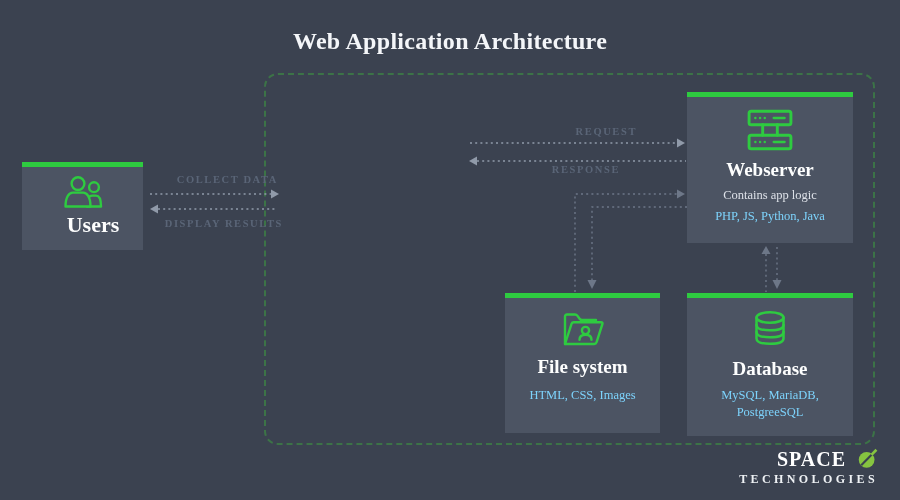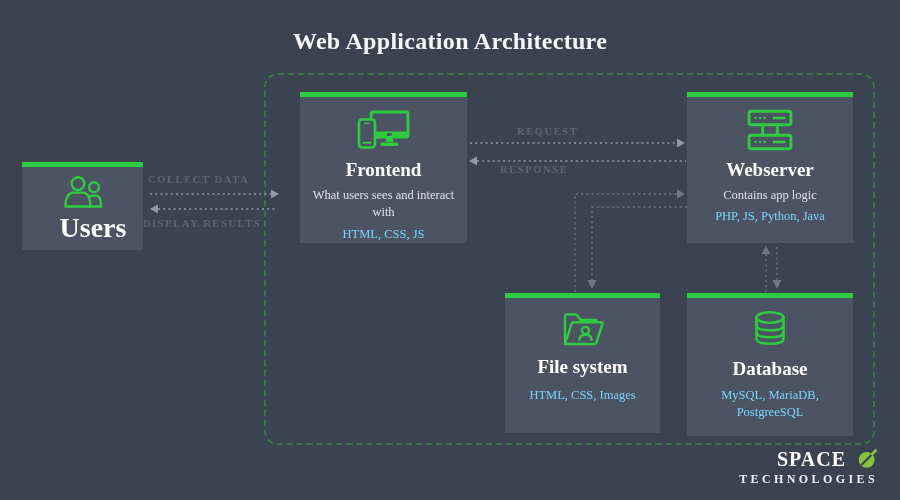--- a/index.html
+++ b/index.html
@@ -13,38 +13,38 @@
     position:absolute;top:28px;left:0;width:900px;margin:0;
     text-align:center;color:#f4f6f9;font-size:24px;font-weight:700;letter-spacing:.3px;
   }
   .boundary{
     position:absolute;left:264px;top:73px;width:607px;height:368px;
     border:2px dashed #3c7347;border-radius:14px;
   }
   svg.connectors{position:absolute;left:0;top:0;width:900px;height:500px;pointer-events:none;}
   .flow-label{
     position:absolute;color:#5a6577;font-size:10.5px;font-weight:700;
-    letter-spacing:1.6px;text-align:left;text-transform:uppercase;
+    letter-spacing:1.6px;text-align:right;text-transform:uppercase;
   }
   .lbl-collect{left:148px;top:174px;width:130px;}
   .lbl-display{left:143px;top:218px;width:140px;}
   .lbl-request{left:517px;top:126px;width:120px;}
   .lbl-response{left:500px;top:164px;width:120px;}
   .node{
     position:absolute;background:#4c5463;text-align:center;
     box-sizing:border-box;
   }
   .node .bar{position:absolute;left:0;top:0;right:0;height:5px;background:#2ecb40;}
   .node .icon{margin-top:17px;line-height:0;}
   .node .node-title{color:#fdfefe;font-weight:700;font-size:19px;margin-top:8px;}
   .node .node-desc{color:#dde1e8;font-size:12.5px;line-height:1.38;margin:6px 8px 0;}
   .node .node-tech{color:#7dd3fc;font-size:12.5px;line-height:1.38;margin:4px 8px 0;}
   .box-users{left:22px;top:162px;width:121px;height:88px;}
   .box-users .icon{margin-top:12px;}
-  .box-users .node-title{font-size:28px;margin-top:2px;padding-left:21px;}
+  .box-users .node-title{font-size:22px;margin-top:2px;padding-left:21px;}
   .box-frontend{left:300px;top:92px;width:167px;height:151px;}
   .box-webserver{left:687px;top:92px;width:166px;height:151px;}
   .box-filesystem{left:505px;top:293px;width:155px;height:140px;}
   .box-filesystem .node-tech{margin-top:9px;}
   .box-database{left:687px;top:293px;width:166px;height:143px;}
   .box-database .node-tech{margin-top:7px;}
   .logo{position:absolute;right:22px;bottom:13px;text-align:left;}
   .logo .brand-row{display:flex;align-items:center;justify-content:flex-end;gap:11px;}
   .logo .brand{color:#ffffff;font-size:20px;font-weight:800;letter-spacing:1px;line-height:1;}
   .logo .sub{color:#eef1f4;font-size:12px;font-weight:700;letter-spacing:3.4px;margin-top:3px;}
@@ -113,38 +113,20 @@
       <svg width="46" height="36" viewBox="0 0 46 36" fill="none" stroke="#2ecb40" stroke-width="2.4">
         <circle cx="34" cy="13.2" r="4.9" fill="#4c5463"></circle>
         <path d="M27 32.5 C27 24.5 29.2 21.6 32 21.6 L36 21.6 C38.8 21.6 41 24.5 41 32.5 Z" fill="#4c5463"></path>
         <path d="M5.5 32.5 C5.5 22.5 9.3 18.6 12.8 18.6 L23.2 18.6 C26.7 18.6 30.5 22.5 30.5 32.5 Z" fill="#4c5463"></path>
         <circle cx="18" cy="9.6" r="6.4" fill="#4c5463"></circle>
       </svg>
     </div>
     <div class="node-title">Users</div>
   </div>
 
-  <div class="node box-frontend">
-    <div class="bar"></div>
-    <div class="icon">
-      <svg width="54" height="42" viewBox="0 0 54 42" fill="none" stroke="#2ecb40" stroke-width="2.8">
-        <rect x="14" y="3" width="37" height="25" rx="2"></rect>
-        <rect x="14" y="22.5" width="37" height="6" fill="#2ecb40" stroke="none"></rect>
-        <rect x="30" y="24" width="4.5" height="3" fill="#4c5463" stroke="none"></rect>
-        <path d="M29.5 28.5 L35.5 28.5 L36.5 33 L28.5 33 Z" fill="#2ecb40" stroke="none"></path>
-        <rect x="23.5" y="33.5" width="18" height="3.6" rx="1.8" fill="#2ecb40" stroke="none"></rect>
-        <rect x="2" y="10.5" width="16" height="28" rx="3.2" fill="#4c5463" stroke-width="2.6"></rect>
-        <line x1="6.5" y1="33.8" x2="13.5" y2="33.8" stroke-width="2"></line>
-        <line x1="8" y1="14.2" x2="12" y2="14.2" stroke-width="1.6"></line>
-      </svg>
-    </div>
-    <div class="node-title">Frontend</div>
-    <div class="node-desc">What users sees and interact with</div>
-    <div class="node-tech">HTML, CSS, JS</div>
-  </div>
 
   <div class="node box-webserver">
     <div class="bar"></div>
     <div class="icon">
       <svg width="46" height="42" viewBox="0 0 44 40" fill="none" stroke="#2ecb40" stroke-width="2.8">
         <rect x="2" y="2" width="40" height="13" rx="2"></rect>
         <rect x="2" y="25" width="40" height="13" rx="2"></rect>
         <line x1="15" y1="15" x2="15" y2="25"></line>
         <line x1="29" y1="15" x2="29" y2="25"></line>
         <circle cx="8" cy="8.5" r="1.2" fill="#2ecb40" stroke="none"></circle>

